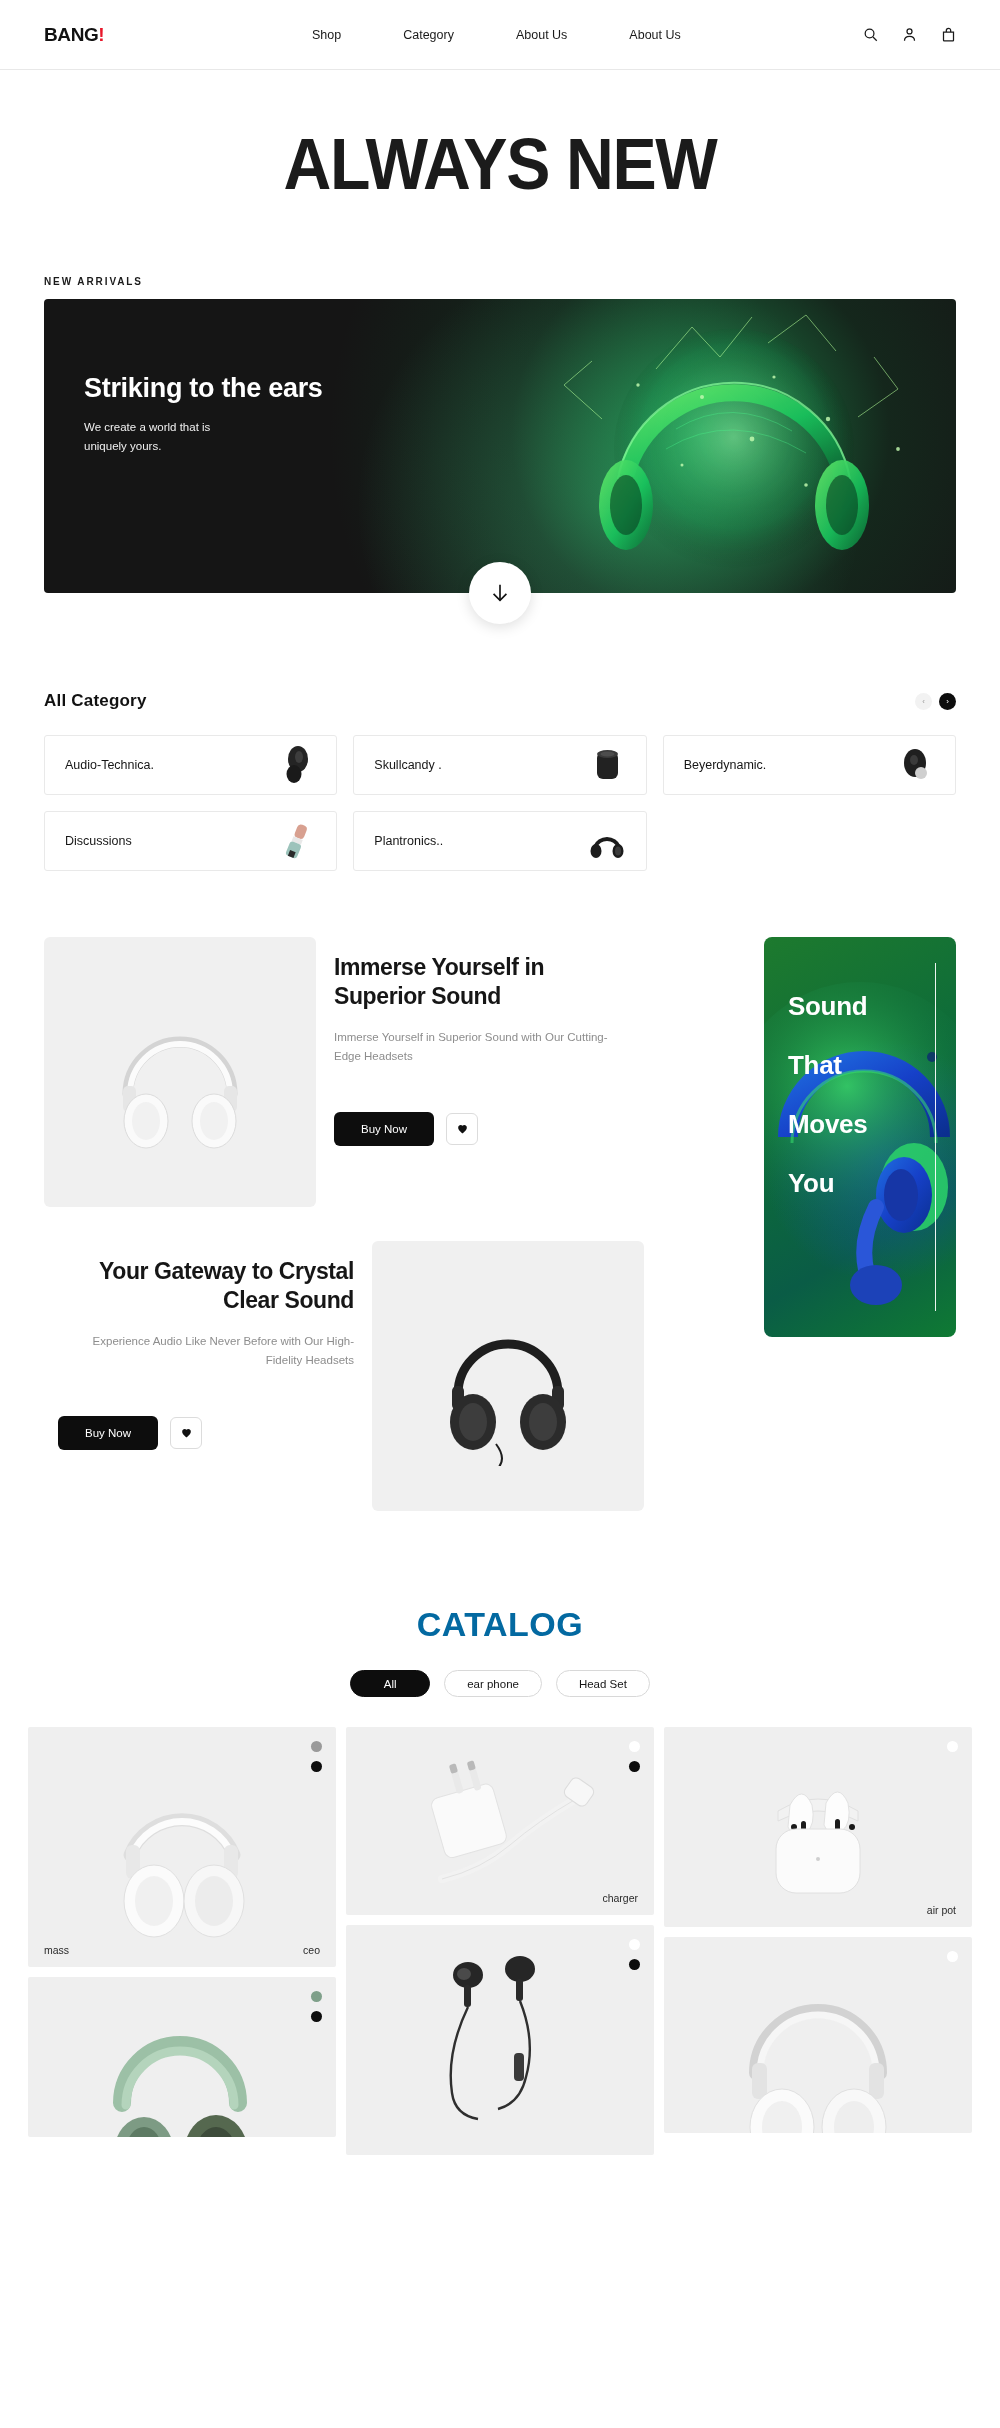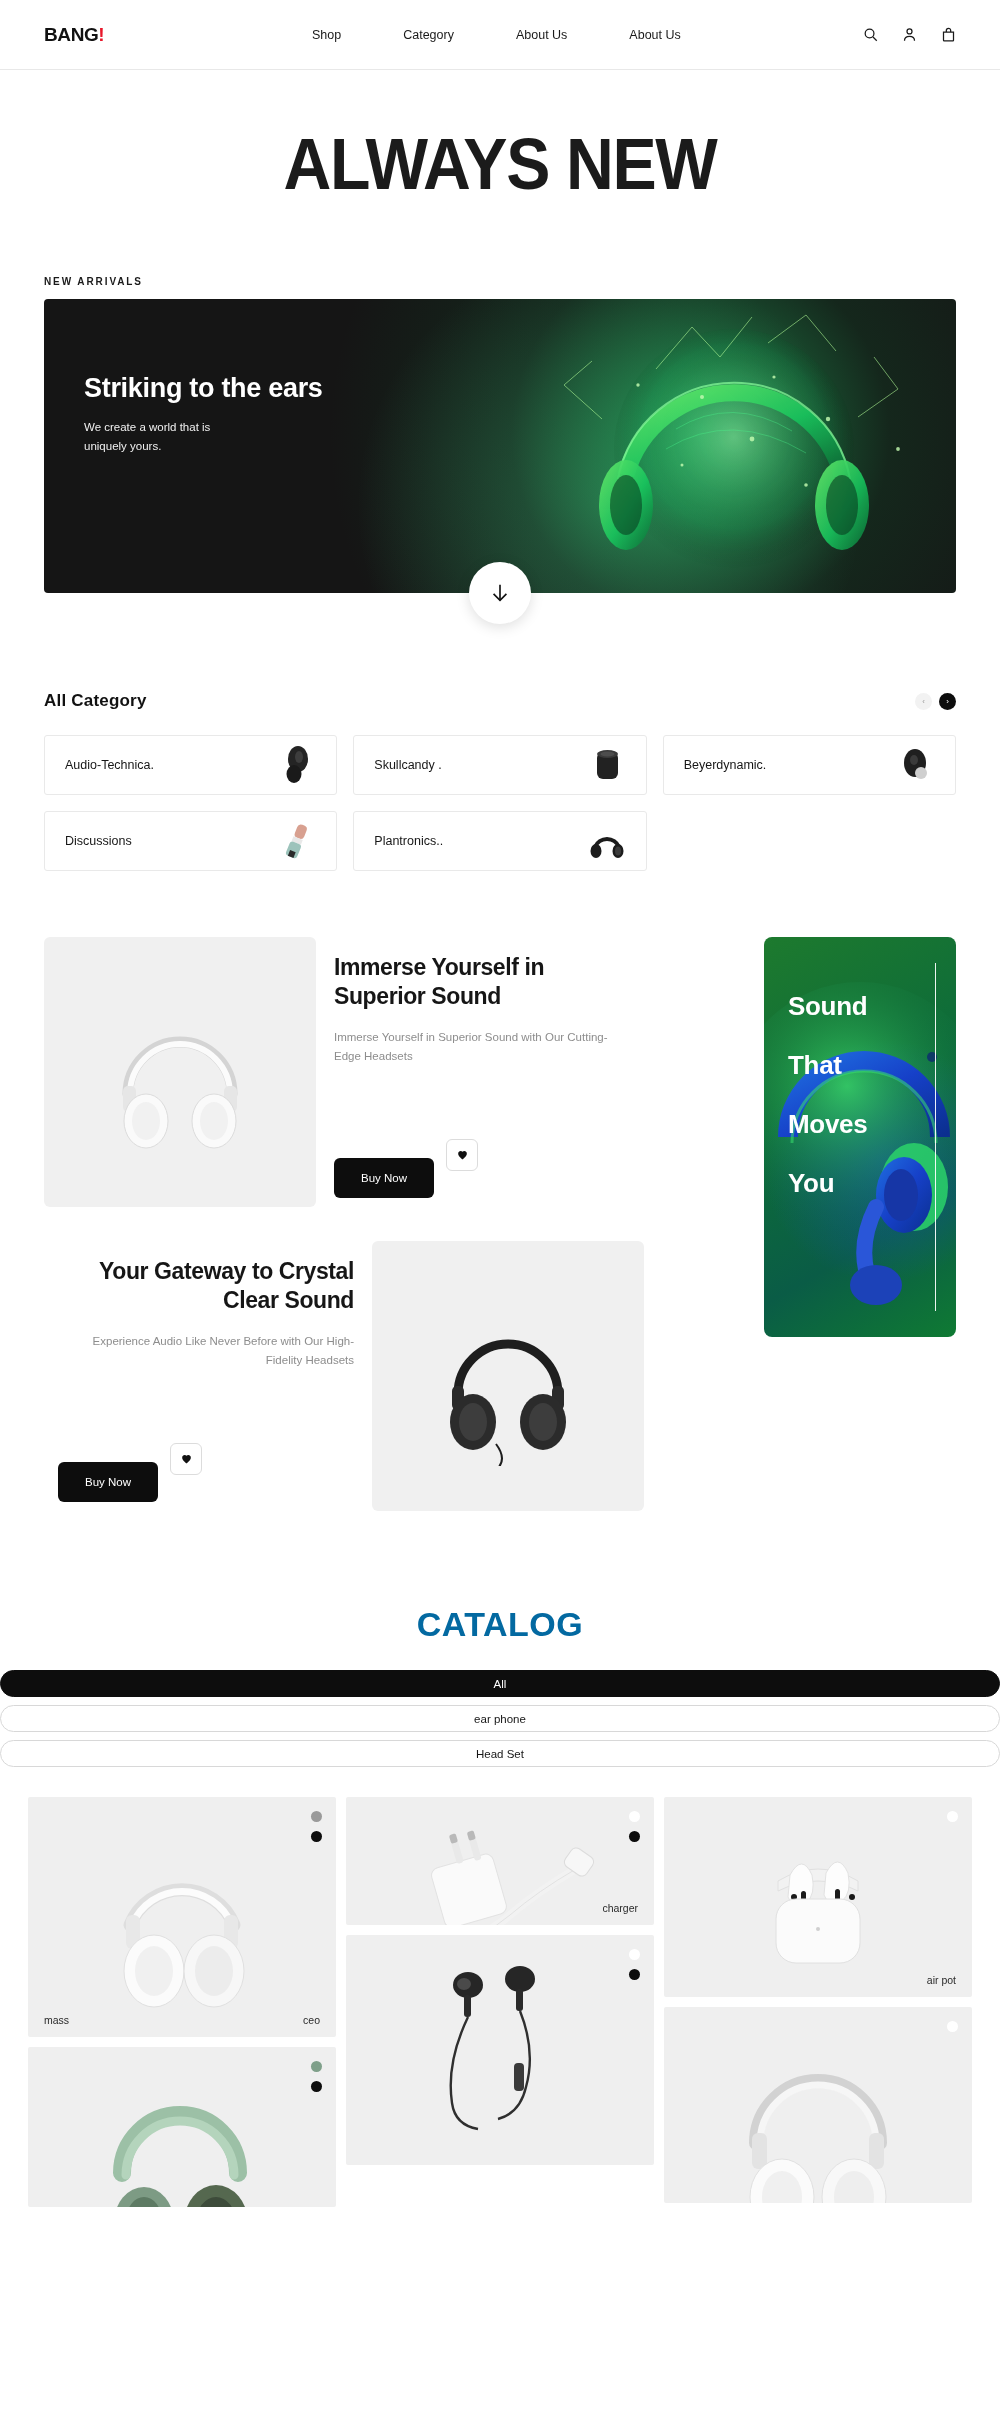--- a/index.html
+++ b/index.html
@@ -176,25 +176,24 @@
     color: #8d8d8d;
     line-height: 1.65;
     margin-top: 16px;
   }
   .btn-row { display: flex; align-items: center; gap: 12px; margin-top: 46px; }
   .buy-btn {
     background: #0d0d0d;
     color: #ffffff;
     border: none;
     border-radius: 6px;
-    width: 100px; height: 40px;
+    width: 100px; height: 34px;
     font-size: 11.5px;
     font-family: inherit;
     cursor: pointer;
-    margin-top: 46px;
   }
   .heart-btn {
     width: 32px; height: 32px;
     border: 1px solid #dcdcdc;
     border-radius: 6px;
     background: #fff;
     display: flex; align-items: center; justify-content: center;
     cursor: pointer;
   }
   .heart-btn svg { width: 13px; height: 13px; }
@@ -246,21 +245,21 @@
   .catalog { margin-top: 94px; }
   .catalog-title {
     text-align: center;
     font-size: 34px;
     font-weight: 700;
     letter-spacing: 0.5px;
     color: #0369a1;
   }
   .pills {
     margin-top: 26px;
-    display: flex; justify-content: center; gap: 8px; flex-direction: column;
+    display: flex; justify-content: center; gap: 14px;
   }
   .pill {
     border-radius: 999px;
     font-size: 11.5px;
     height: 27px;
     display: flex; align-items: center; justify-content: center;
     padding: 0 22px;
     cursor: pointer;
     border: 1px solid #d8d8d8;
     background: #fff;
@@ -596,21 +595,21 @@
           <ellipse cx="62" cy="126" rx="18" ry="24" fill="#5d7a63"></ellipse>
         </svg>
         <div class="dots">
           <span class="dot" style="background:#7fa08a"></span>
           <span class="dot" style="background:#0d0d0d"></span>
         </div>
       </div>
     </div>
 
     <div class="mcol">
-      <div class="pcard" style="height:128px">
+      <div class="pcard" style="height:188px">
         <svg class="art" viewBox="0 0 220 160" style="top:6px;width:220px;height:160px">
           <g transform="rotate(-16 110 80)">
             <rect x="46" y="48" width="64" height="62" rx="8" fill="#fafafa" stroke="#e2e2e2"></rect>
             <rect x="74" y="24" width="7" height="26" rx="3" fill="#e9e9e9"></rect>
             <rect x="92" y="26" width="7" height="26" rx="3" fill="#e9e9e9"></rect>
             <rect x="74" y="20" width="7" height="9" rx="2" fill="#b9b9b9"></rect>
             <rect x="92" y="22" width="7" height="9" rx="2" fill="#b9b9b9"></rect>
           </g>
           <path d="M186 66 q-38 22 -66 46 q-28 24 -68 34" fill="none" stroke="#f2f2f2" stroke-width="8" stroke-linecap="round"></path>
           <path d="M186 66 q-38 22 -66 46 q-28 24 -68 34" fill="none" stroke="#e2e2e2" stroke-width="1"></path>

